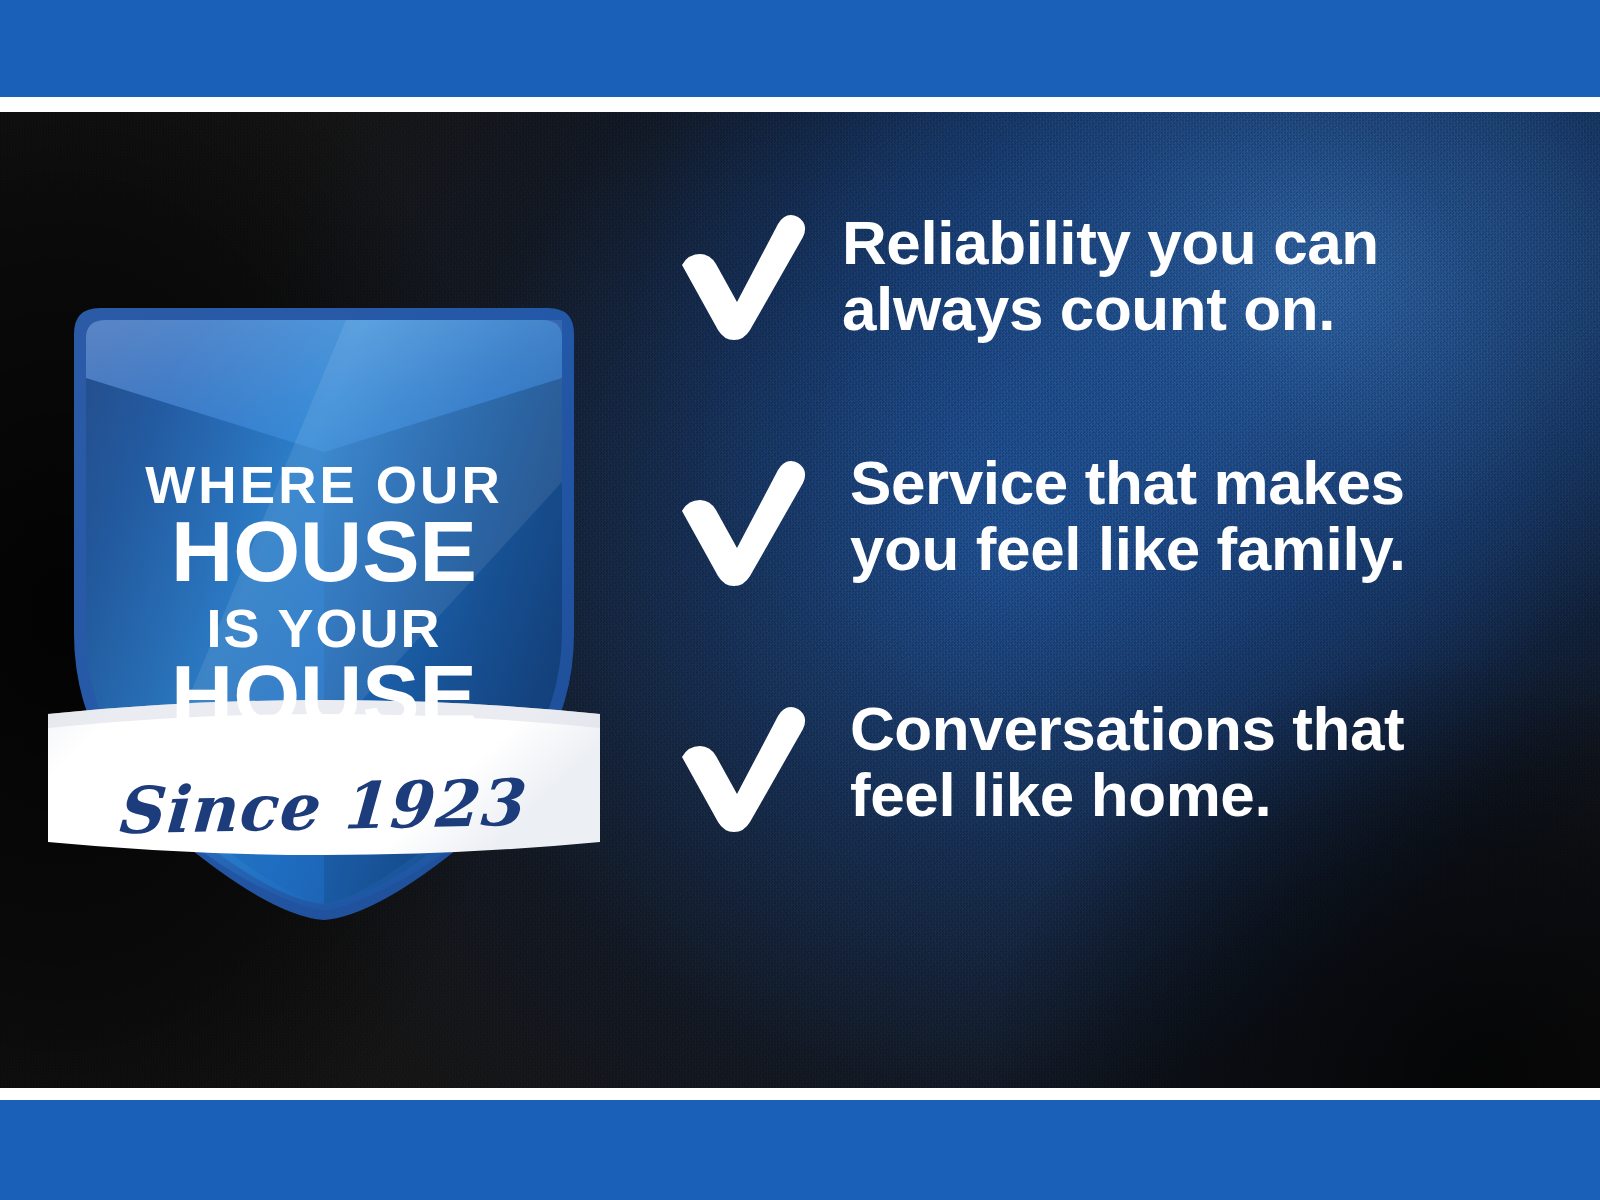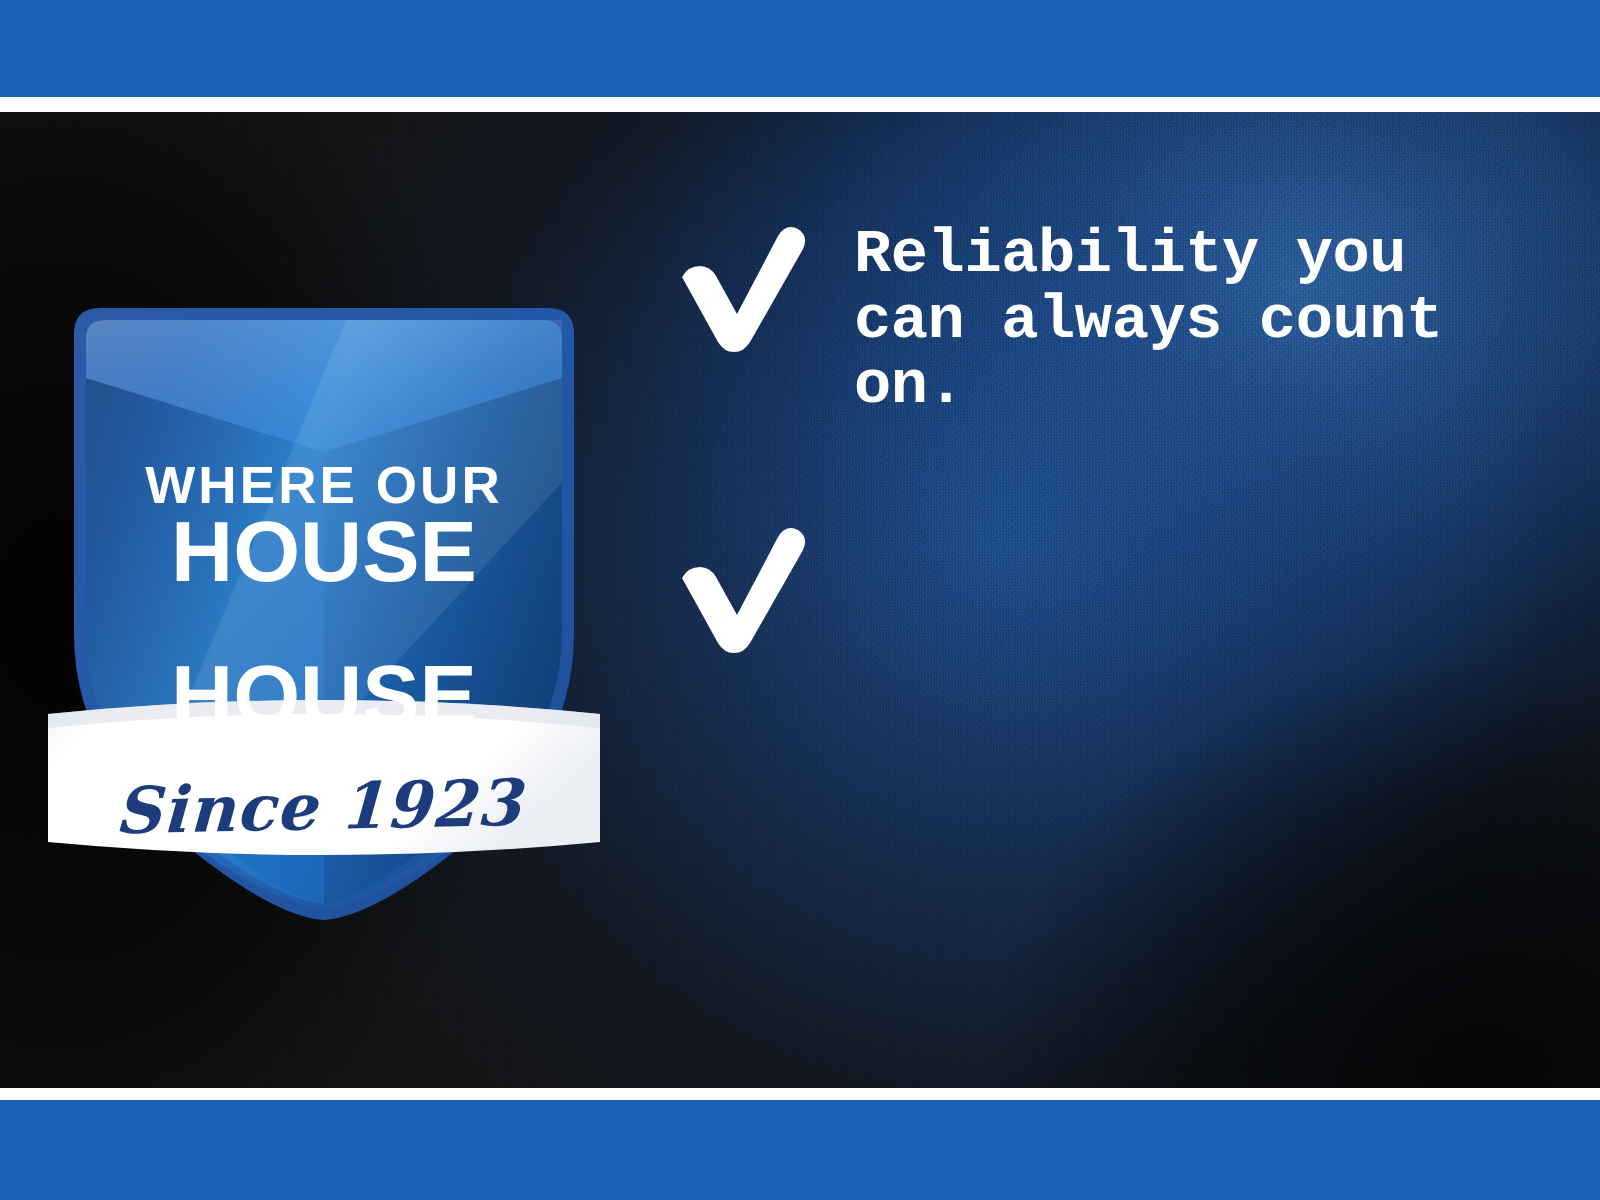--- a/index.html
+++ b/index.html
@@ -169,24 +169,24 @@
   .check-icon {
     position: absolute;
     left: 0;
     top: 0;
     width: 150px;
     height: 140px;
   }
   .check-icon svg { display: block; width: 100%; height: 100%; }
 
   .bullet-text {
-    margin: 12px;
+    margin: 0;
     padding-left: 182px;
     color: #ffffff;
-    font-family: Liberation Mono, monospace;
+    font-family: Liberation Sans, sans-serif;
     font-weight: bold;
     font-size: 62px;
     line-height: 1.06;
     letter-spacing: -0.4px;
   }
   #bullet-1 .bullet-text { padding-top: 8px; }
   #bullet-2 .bullet-text { padding-top: 2px; padding-left: 190px; }
   #bullet-3 .bullet-text { padding-top: 2px; padding-left: 190px; }
 </style>
 </head>
@@ -287,20 +287,21 @@
 
         <path d="M 2 432
                  Q 278 404 554 432
                  L 554 560
                  Q 278 586 2 560 Z" fill="url(#gBanner)"></path>
         <path d="M 2 432 Q 278 404 554 432 L 554 446 Q 278 418 2 446 Z" fill="#d9dde6" opacity="0.55"></path>
       </svg>
 
       <div class="lockup" id="lk-where">WHERE OUR</div>
       <div class="lockup" id="lk-house1">HOUSE</div>
+      <div class="lockup" id="lk-isyour">IS YOUR</div>
       <div class="lockup" id="lk-house2">HOUSE</div>
 
       <div id="since" style="color: rgb(28, 60, 124);">Since 1923</div>
     </div>
 
     <div id="bullets">
 
       <div class="bullet" id="bullet-1">
         <span class="check-icon">
           <svg viewBox="0 0 150 140" xmlns="http://www.w3.org/2000/svg" aria-hidden="true">
@@ -312,35 +313,53 @@
                      Q 126 9 138 15
                      Q 149 22 143 35
                      L 90 128
                      Q 84 138 74 138
                      Q 64 138 58 128 Z" fill="#ffffff"></path>
           </svg>
         </span>
         <p class="bullet-text">Reliability you can always count on.</p>
       </div>
 
+      <div class="bullet" id="bullet-2">
+        <span class="check-icon">
+          <svg viewBox="0 0 150 140" xmlns="http://www.w3.org/2000/svg" aria-hidden="true">
+            <path d="M 22 63
+                     Q 28 52 40 52
+                     Q 50 52 56 62
+                     L 77 100
+                     L 118 22
+                     Q 126 9 138 15
+                     Q 149 22 143 35
+                     L 90 128
+                     Q 84 138 74 138
+                     Q 64 138 58 128 Z" fill="#ffffff"></path>
+          </svg>
+        </span>
+        <p class="bullet-text">Service that makes you feel like family.</p>
+      </div>
 
       <div class="bullet" id="bullet-3">
         <span class="check-icon">
           <svg viewBox="0 0 150 140" xmlns="http://www.w3.org/2000/svg" aria-hidden="true">
             <path d="M 22 63
                      Q 28 52 40 52
                      Q 50 52 56 62
                      L 77 100
                      L 118 22
                      Q 126 9 138 15
                      Q 149 22 143 35
                      L 90 128
                      Q 84 138 74 138
                      Q 64 138 58 128 Z" fill="#ffffff"></path>
           </svg>
         </span>
+        <p class="bullet-text">Conversations that feel like home.</p>
       </div>
 
     </div>
   </div>
 
   <div class="brand-bar" id="bar-bottom" style="background: rgb(27, 96, 184);"></div>
 </div>
 
 </body></html>

